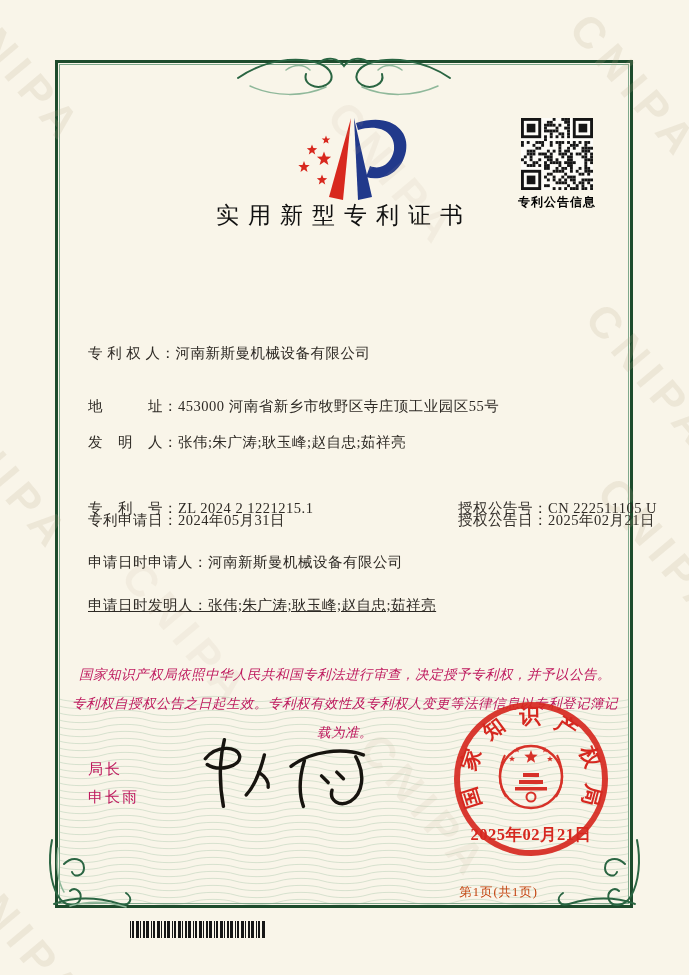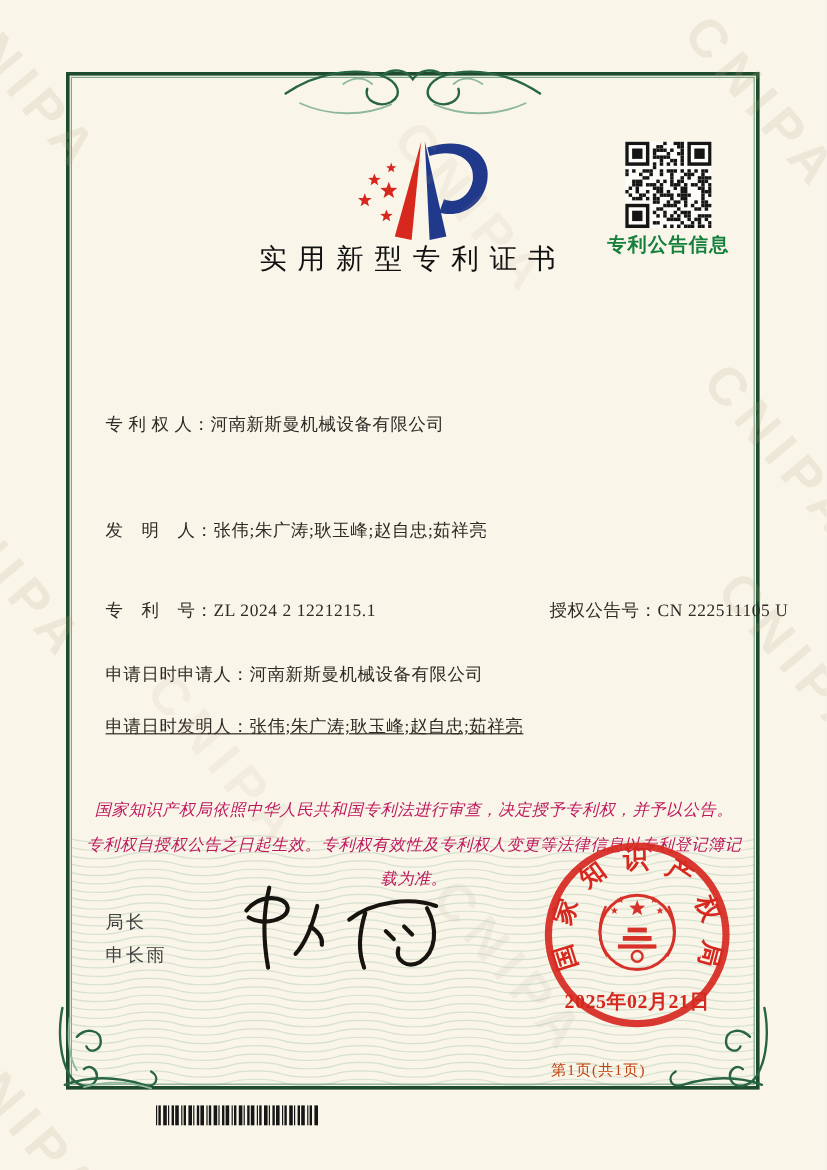--- a/index.html
+++ b/index.html
@@ -24,41 +24,41 @@
         font-weight:bold; font-size:44px; letter-spacing:8px; color:#b9a98c;
         opacity:.18; transform-origin:0 0; transform:rotate(50deg);
         pointer-events:none; white-space:nowrap; }
 
   
   .cert-no { position:absolute; left:88px; top:113px; font-size:14.5px; letter-spacing:1.5px;
              color:#2b2722; z-index:4; }
   .logo { position:absolute; left:290px; top:110px; width:124px; height:94px; z-index:4; }
   .qr { position:absolute; left:521px; top:118px; width:72px; height:72px; z-index:4; background:#fdfcf8; }
   .qr-caption { position:absolute; left:498px; top:194px; width:118px; text-align:center;
-                font-size:16px; font-weight:bold; letter-spacing:1px; color:#15803d; z-index:4; }
+                font-size:12px; font-weight:bold; letter-spacing:1px; color:#000000; z-index:4; }
   .title { position:absolute; left:55px; top:200px; width:578px; text-align:center;
            font-size:23px; font-weight:normal; letter-spacing:9px; color:#111; z-index:4; }
 
   
   .row { position:absolute; left:88px; font-size:14.5px; color:#2e2a25; z-index:4;
          letter-spacing:.5px; white-space:nowrap; }
   .row .lbl { color:#2e2a25; }
   .col2 { position:absolute; left:370px; top:0; }
   #r1 { top:288px; } #r2 { top:344px; } #r3 { top:397px; } #r4 { top:433px; }
   #r5 { top:499px; width:520px; } #r6 { top:511px; width:520px; }
   #r7 { top:553px; } #r8 { top:596px;text-decoration:underline; }
 
   
   .statement { position:absolute; left:66px; top:660px; width:558px; z-index:4;
                font-size:13.5px; font-style:italic; color:#be185d; line-height:2.15;
                text-align:center; letter-spacing:.5px; }
 
   
   .signoff { position:absolute; left:88px; top:755px; z-index:4;
-             font-family:"Liberation Sans", sans-serif; font-size:15px; color:#404040;
+             font-family:"Liberation Sans", sans-serif; font-size:15px; color:#be185d;
              letter-spacing:2px; line-height:1.85; }
   .signature { position:absolute; left:192px; top:728px; width:200px; height:92px; z-index:4; }
 
   
   .seal { position:absolute; left:443px; top:697px; width:176px; height:164px; z-index:5; }
   .seal-date { position:absolute; left:450px; top:824px; width:162px; text-align:center;
                font-size:16.5px; font-weight:bold; color:#d6281f; z-index:5;
                letter-spacing:.5px; font-family:"Liberation Serif", serif; }
 
   
@@ -376,26 +376,33 @@
       <rect x="66" y="72" width="3" height="3" fill="#151515"></rect>
       <rect x="72" y="72" width="3" height="3" fill="#151515"></rect>
     </svg>
   <div class="qr-caption">专利公告信息</div>
 
   <div class="title">实用新型专利证书</div>
 
   <div class="row" id="r2">
     <span class="lbl">专 利 权 人：</span><span>河南新斯曼机械设备有限公司</span>
   </div>
+  <div class="row" id="r3">
+    <span class="lbl">地　　　址：</span><span>453000 河南省新乡市牧野区寺庄顶工业园区55号</span>
+  </div>
   <div class="row" id="r4">
     <span class="lbl">发　明　人：</span><span>张伟;朱广涛;耿玉峰;赵自忠;茹祥亮</span>
   </div>
   <div class="row" id="r5">
     <span><span class="lbl">专　利　号：</span><span>ZL 2024 2 1221215.1</span></span>
     <span class="col2"><span class="lbl">授权公告号：</span><span>CN 222511105 U</span></span>
+  </div>
+  <div class="row" id="r6">
+    <span><span class="lbl">专利申请日：</span><span>2024年05月31日</span></span>
+    <span class="col2"><span class="lbl">授权公告日：</span><span>2025年02月21日</span></span>
   </div>
   <div class="row" id="r7">
     <span class="lbl">申请日时申请人：</span><span>河南新斯曼机械设备有限公司</span>
   </div>
   <div class="row" id="r8">
     <span class="lbl">申请日时发明人：</span><span>张伟;朱广涛;耿玉峰;赵自忠;茹祥亮</span>
   </div>
 
   <div class="statement">
     <div>国家知识产权局依照中华人民共和国专利法进行审查，决定授予专利权，并予以公告。</div>

